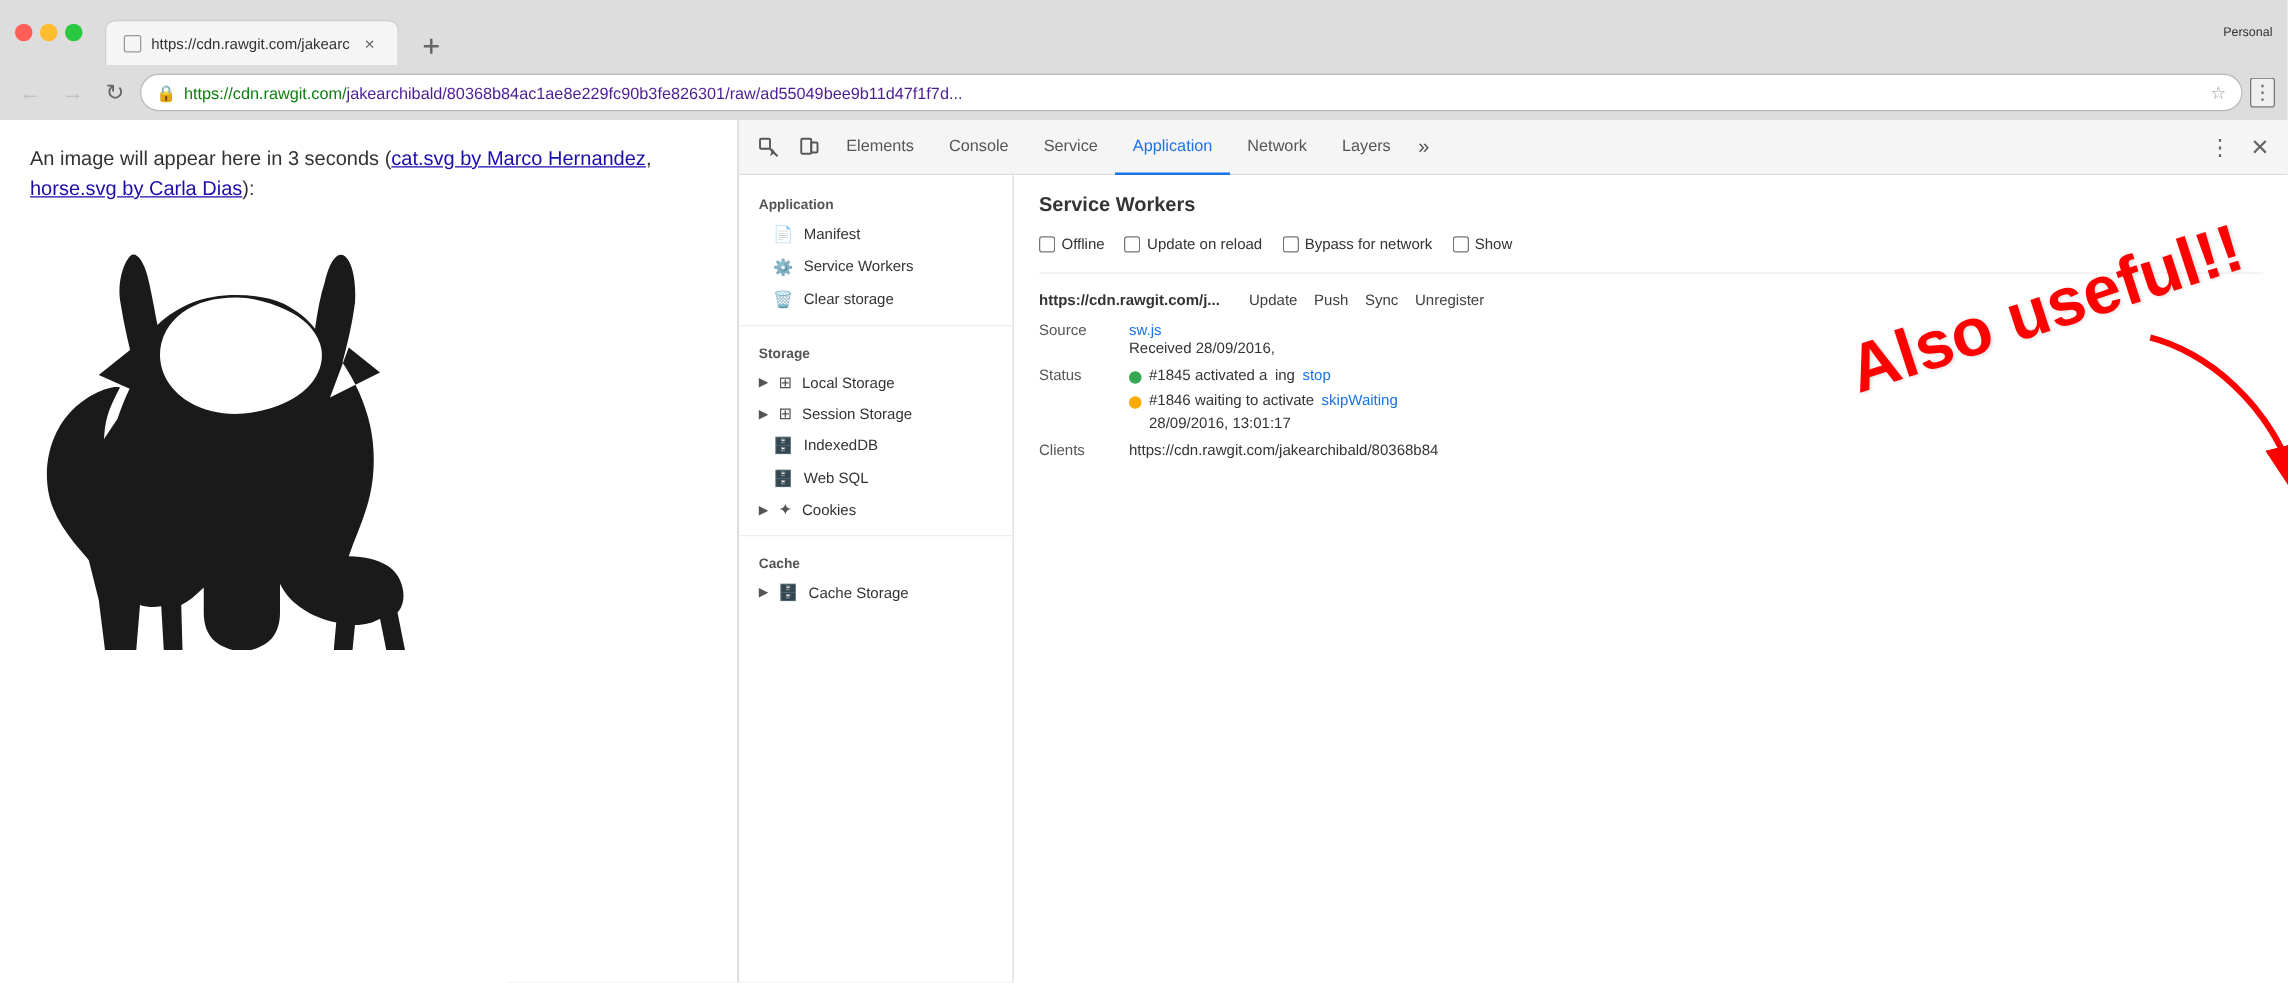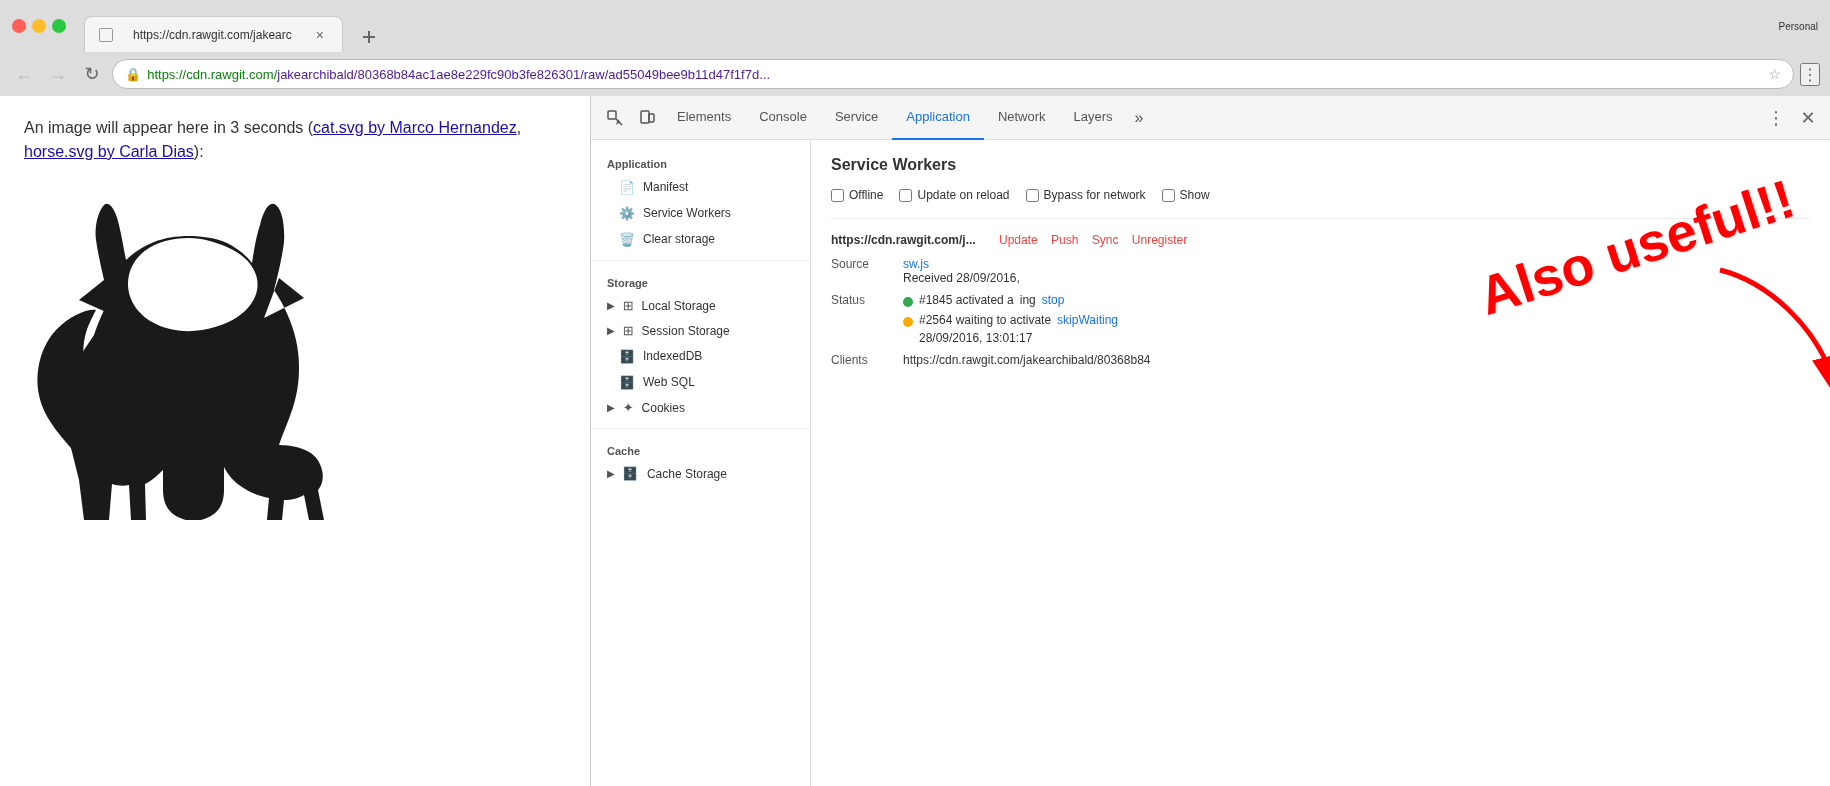--- a/index.html
+++ b/index.html
@@ -9,21 +9,21 @@
     .browser-chrome { width: 100%; height: 786px; display: flex; flex-direction: column; }
 
     .title-bar { background: #ddd; height: 52px; display: flex; align-items: center; padding: 0 12px; gap: 8px; }
     .traffic-lights { display: flex; gap: 6px; align-items: center; }
     .traffic-light { width: 14px; height: 14px; border-radius: 50%; cursor: pointer; }
     .tl-red { background: #ff5f57; }
     .tl-yellow { background: #ffbd2e; }
     .tl-green { background: #28c940; }
 
     .tab-bar { display: flex; align-items: flex-end; margin-left: 10px; height: 100%; }
-    .tab { background: #f5f5f5; border-radius: 8px 8px 0 0; padding: 6px 14px; display: flex; align-items: center; gap: 20px; font-size: 13px; color: #333; height: 36px; min-width: 220px; border: 1px solid #ccc; border-bottom: none; }
+    .tab { background: #f5f5f5; border-radius: 8px 8px 0 0; padding: 6px 14px; display: flex; align-items: center; gap: 8px; font-size: 13px; color: #333; height: 36px; min-width: 220px; border: 1px solid #ccc; border-bottom: none; }
     .tab-favicon { width: 14px; height: 14px; border: 1px solid #999; border-radius: 2px; display: inline-block; }
     .tab-title { flex: 1; overflow: hidden; text-overflow: ellipsis; white-space: nowrap; font-size: 12px; }
     .tab-close { color: #666; font-size: 14px; cursor: pointer; width: 16px; height: 16px; display: flex; align-items: center; justify-content: center; border-radius: 50%; }
     .tab-new { background: transparent; border: none; width: 52px; height: 30px; display: flex; align-items: center; justify-content: center; }
 
     .address-bar-row { background: #ddd; height: 44px; display: flex; align-items: center; padding: 0 10px; gap: 6px; }
     .nav-btn { background: none; border: none; cursor: pointer; color: #666; font-size: 18px; width: 28px; height: 28px; display: flex; align-items: center; justify-content: center; border-radius: 50%; }
     .nav-btn.disabled { color: #bbb; cursor: default; }
     .address-bar { flex: 1; background: white; border: 1px solid #bbb; border-radius: 20px; height: 30px; display: flex; align-items: center; padding: 0 12px; gap: 6px; font-size: 13px; }
     .secure-icon { color: #0d7f0d; font-size: 13px; }
@@ -66,21 +66,21 @@
     
     .devtools-panel { flex: 1; background: white; overflow-y: auto; padding: 16px 20px; position: relative; }
     .panel-title { font-size: 16px; font-weight: 600; color: #333; margin-bottom: 14px; }
 
     .service-worker-options { display: flex; align-items: flex-start; gap: 16px; margin-bottom: 16px; flex-wrap: wrap; }
     .sw-option { display: flex; align-items: center; gap: 5px; font-size: 12px; color: #333; }
     .sw-checkbox { width: 13px; height: 13px; border: 1px solid #999; background: white; }
 
     .sw-entry { border-top: 1px solid #eee; padding-top: 14px; }
     .sw-url { font-weight: 600; font-size: 12px; color: #333; margin-bottom: 10px; }
-    .sw-url a { color: #ef4444; text-decoration: none; font-weight: normal; }
+    .sw-url a { color: #404040; text-decoration: none; font-weight: normal; }
     .sw-action-link { font-size: 12px; color: #1a73e8; text-decoration: none; cursor: pointer; }
 
     .sw-field { display: flex; gap: 12px; margin: 8px 0; font-size: 12px; }
     .sw-field-label { color: #555; width: 60px; flex-shrink: 0; }
     .sw-field-value { color: #333; }
     .sw-field-value a { color: #1a73e8; text-decoration: none; }
 
     .status-row { display: flex; align-items: flex-end; gap: 6px; }
     .status-dot { width: 10px; height: 10px; border-radius: 50%; flex-shrink: 0; margin-top: 2px; }
     .status-dot-green { background: #34a853; }
@@ -375,21 +375,21 @@
               <span class="sw-field-label">Status</span>
               <div class="sw-field-value">
                 <div class="status-row">
                   <span class="status-dot status-dot-green"></span>
                   <span>#1845 activated a</span>
                   <span>ing</span>
                   <a class="sw-action-link">stop</a>
                 </div>
                 <div class="status-row" style="margin-top:6px;">
                   <span class="status-dot status-dot-yellow"></span>
-                  <span>#2564 waiting to activate</span>
+                  <span>#1846 waiting to activate</span>
                   <a class="sw-action-link">skipWaiting</a>
                 </div>
                 <div style="margin-top:4px; padding-left:16px;">
                   <span>28/09/2016, 13:01:17</span>
                 </div>
               </div>
             </div>
 
             <div class="sw-field">
               <span class="sw-field-label">Clients</span>

